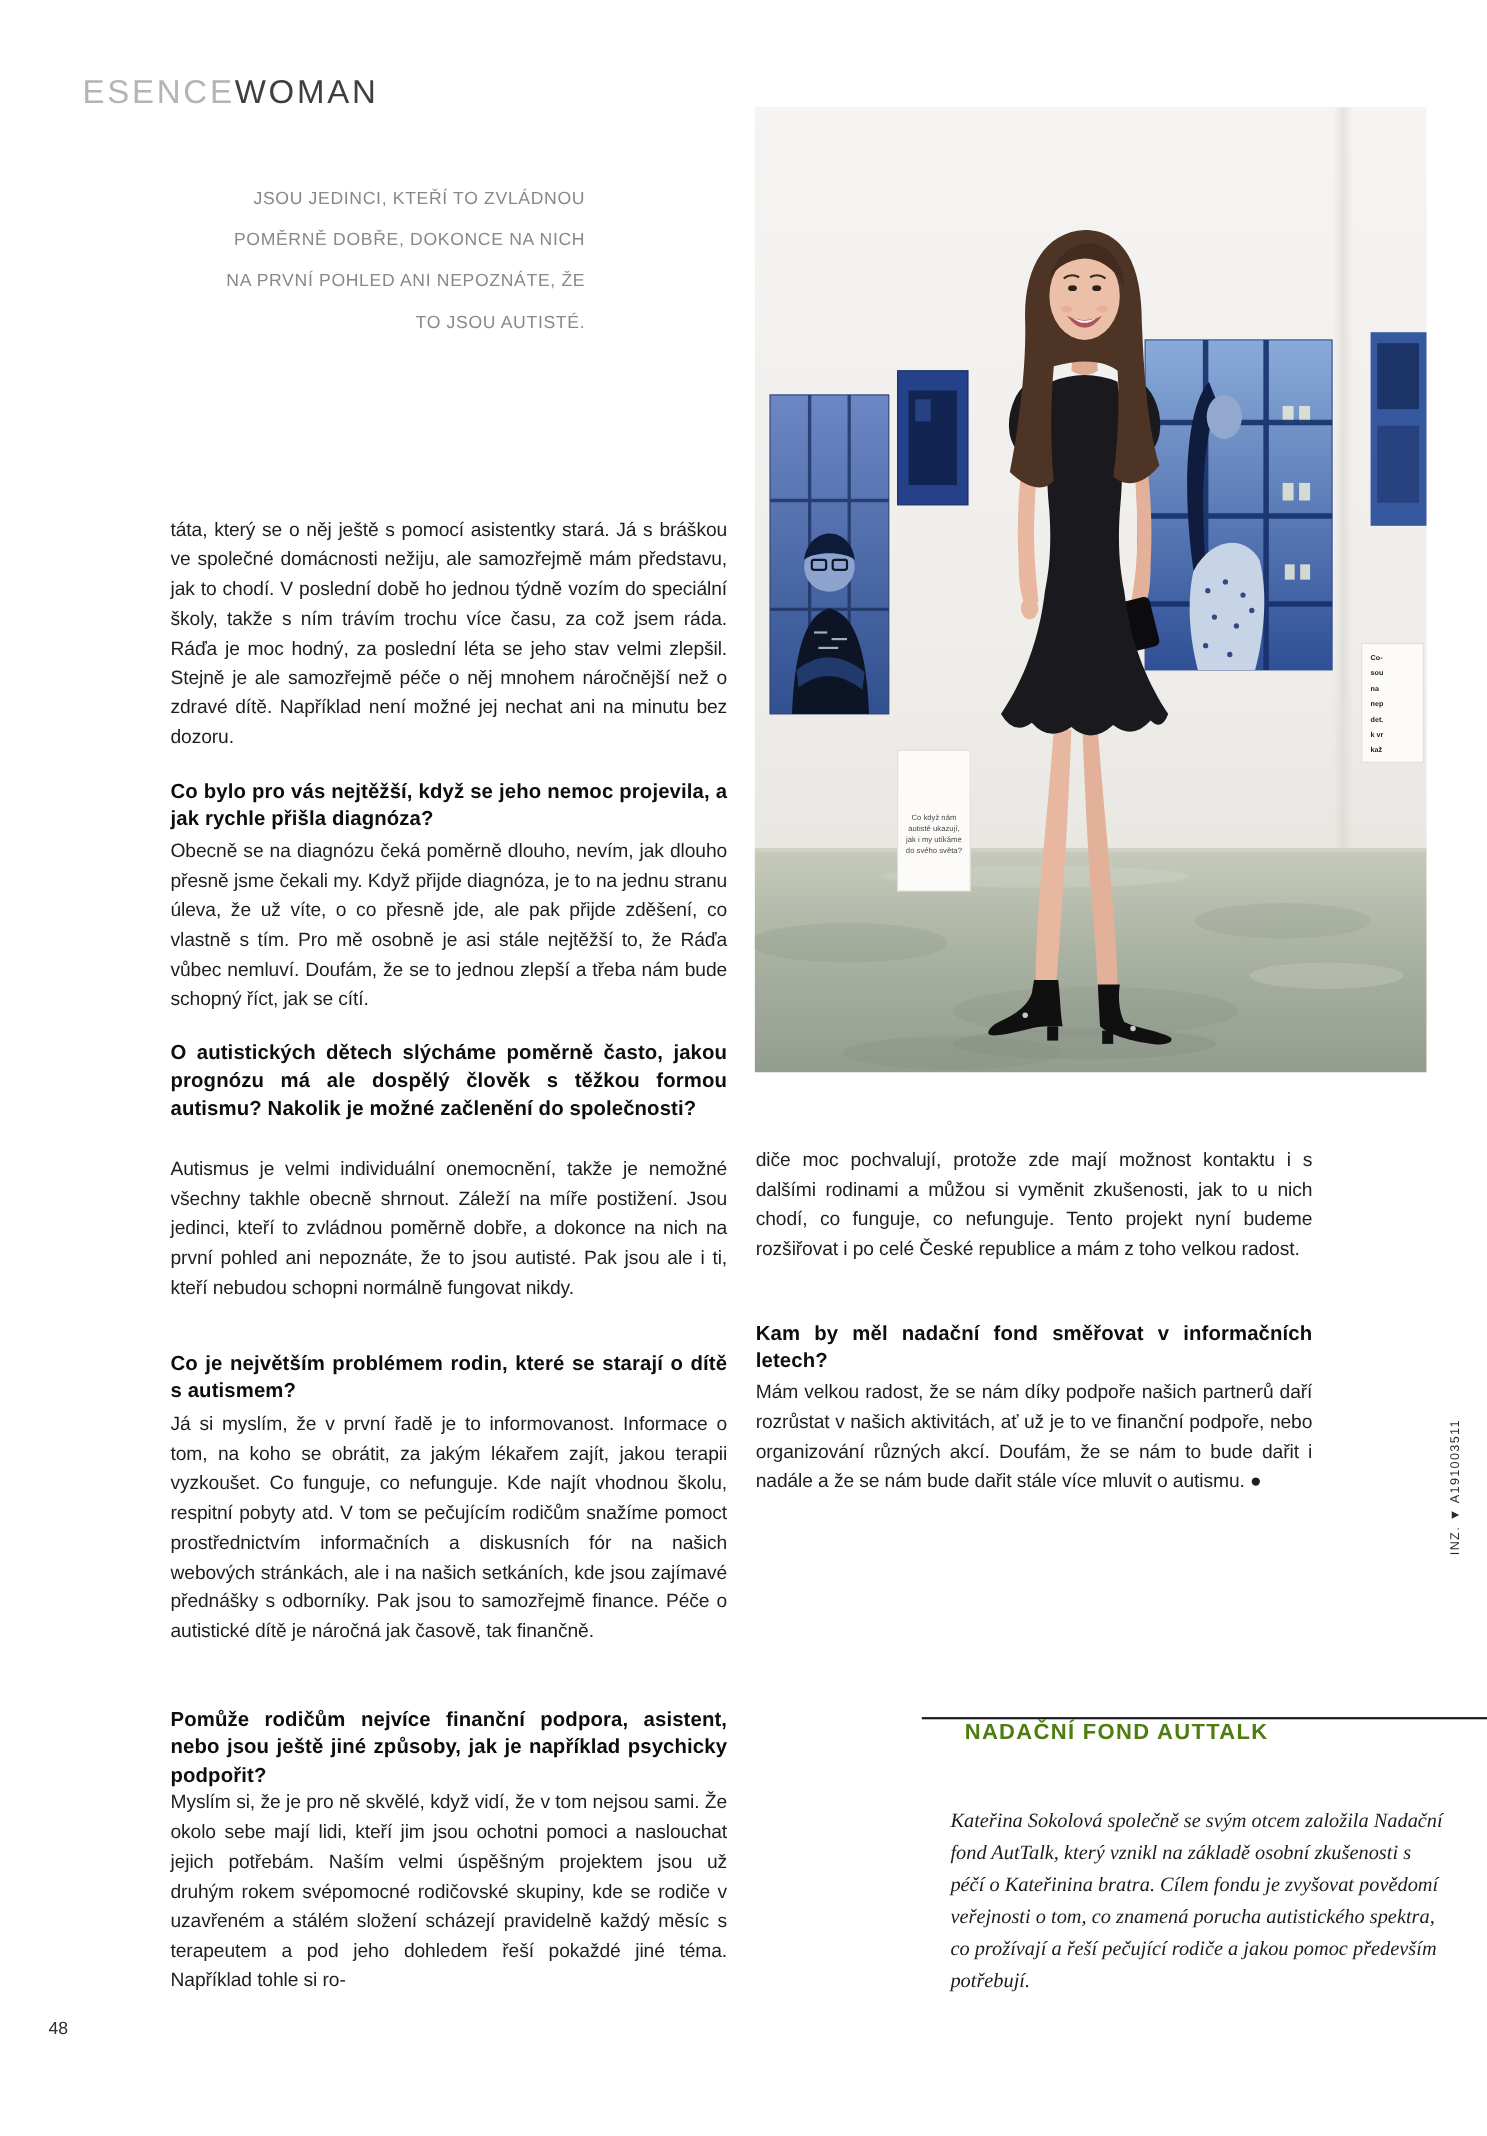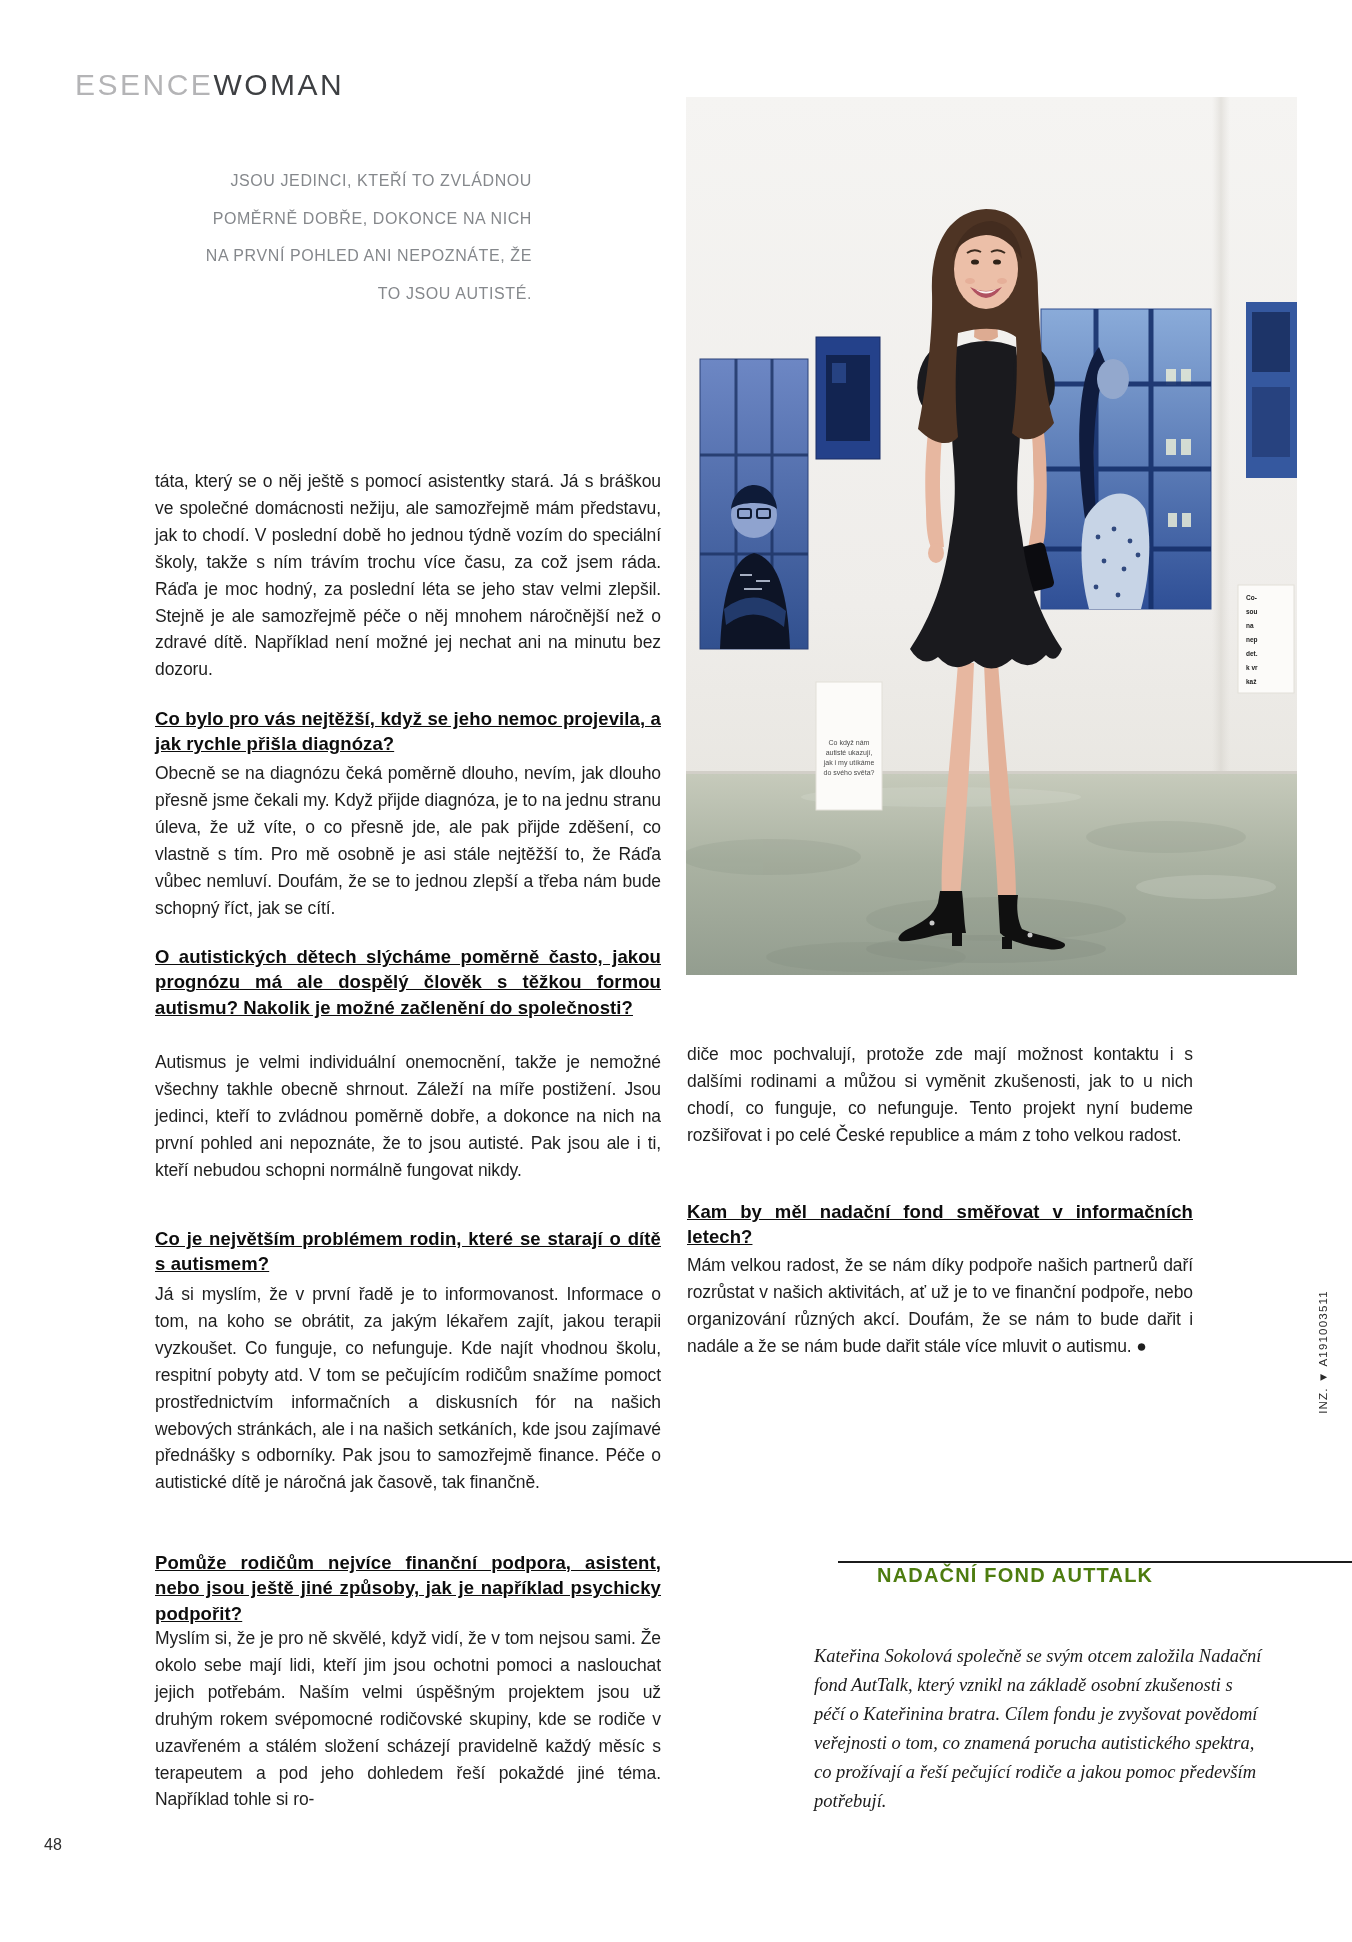--- a/index.html
+++ b/index.html
@@ -12,28 +12,28 @@
   .brand-dark{color:#3d3f42;margin-top:21px;}
 
   .pullquote{position:absolute;left:60px;top:162px;width:472px;text-align:right;
              color:#85888c;font-size:16px;line-height:37.6px;letter-spacing:0.6px;}
 
   .photo-frame{position:absolute;left:686px;top:97px;width:611px;height:878px;}
 
   .body-text{position:absolute;width:506px;font-size:17.5px;line-height:26.9px;
              text-align:justify;color:#1e1e1e;letter-spacing:-0.1px;}
   .q-head{position:absolute;width:506px;font-size:18.5px;line-height:25.4px;font-weight:bold;
-          color:#0d0d0d;text-align:justify;letter-spacing:0.1px;text-decoration:underline;}
+          color:#0d0d0d;text-align:justify;letter-spacing:0.1px;}
   .lcol{left:155px;}
   .rcol{left:687px;}
 
   .rule{position:absolute;left:838px;top:1561px;width:514px;height:2px;background:#1b1b1b;}
   .fund-title{position:absolute;left:845px;top:1564px;font-size:20px;font-weight:bold;
               letter-spacing:1.2px;color:#4d7c0f;margin-left:32px;}
-  .fund-body{position:absolute;left:814px;top:1642px;width:452px;
+  .fund-body{position:absolute;left:864px;top:1642px;width:452px;
              font-family:"Liberation Serif",serif;font-style:italic;
              font-size:18.5px;line-height:29px;color:#1b1b1b;}
 
   .vert-note{position:absolute;left:1323px;top:1352px;font-size:11.5px;letter-spacing:1.2px;
              color:#2a2a2a;white-space:nowrap;
              transform:translate(-50%,-50%) rotate(-90deg);}
   .page-num{position:absolute;left:44px;top:1836px;font-size:16px;color:#2e2e2e;}
 </style>
 </head>
 <body>

